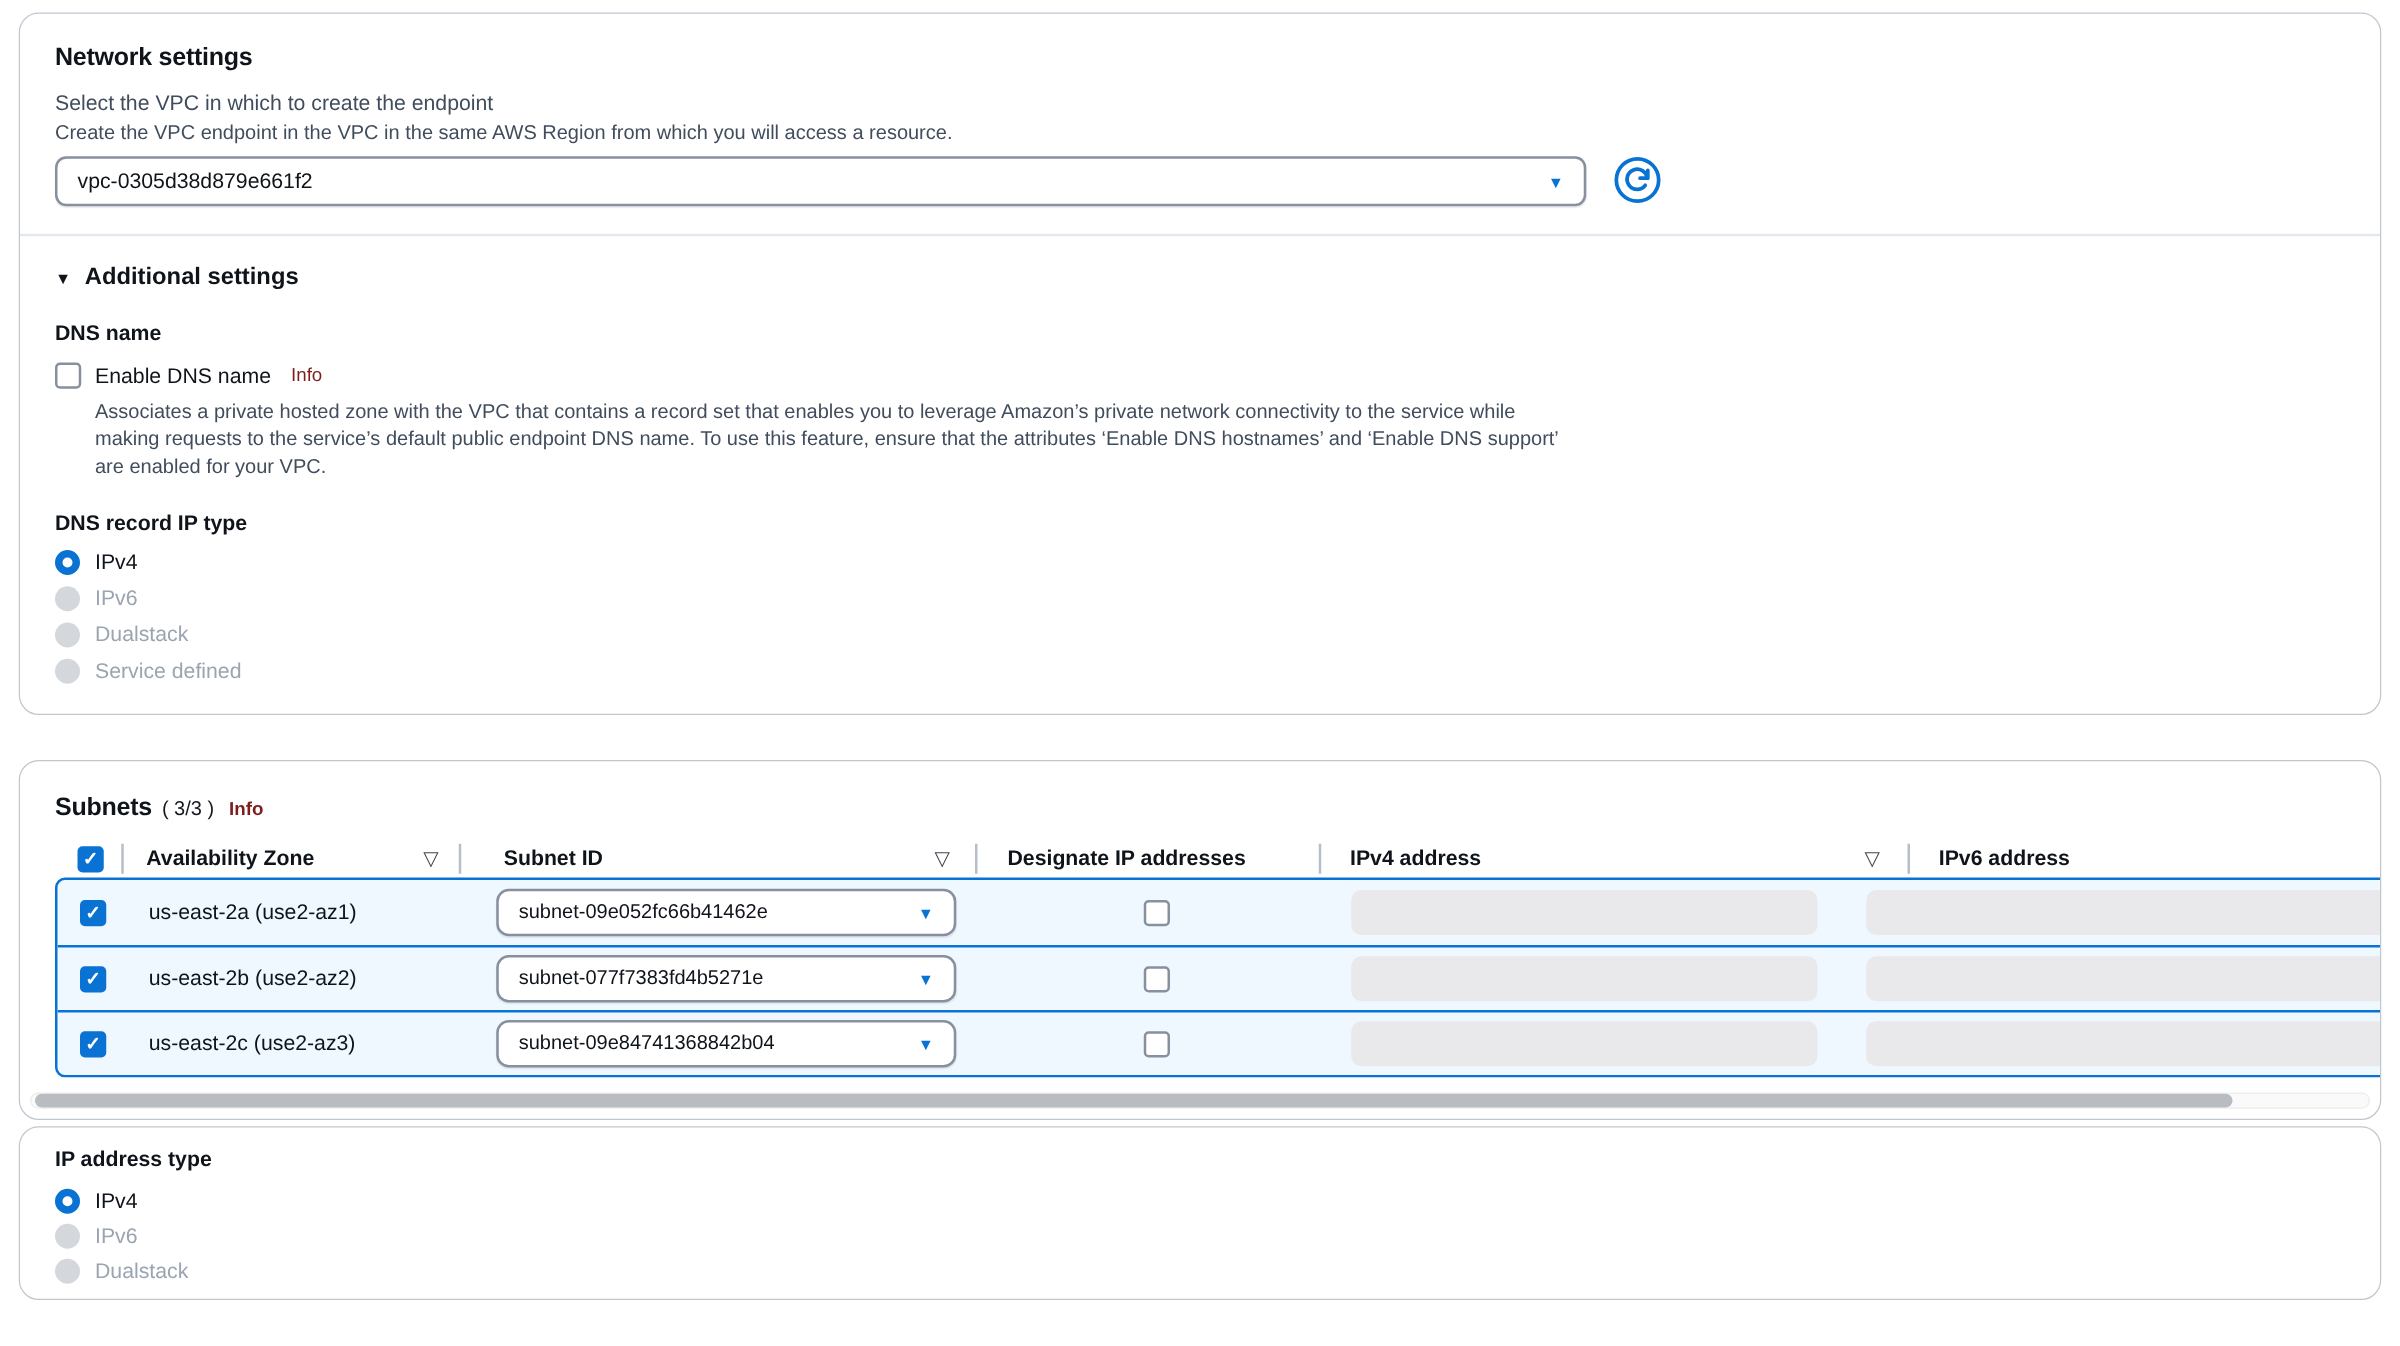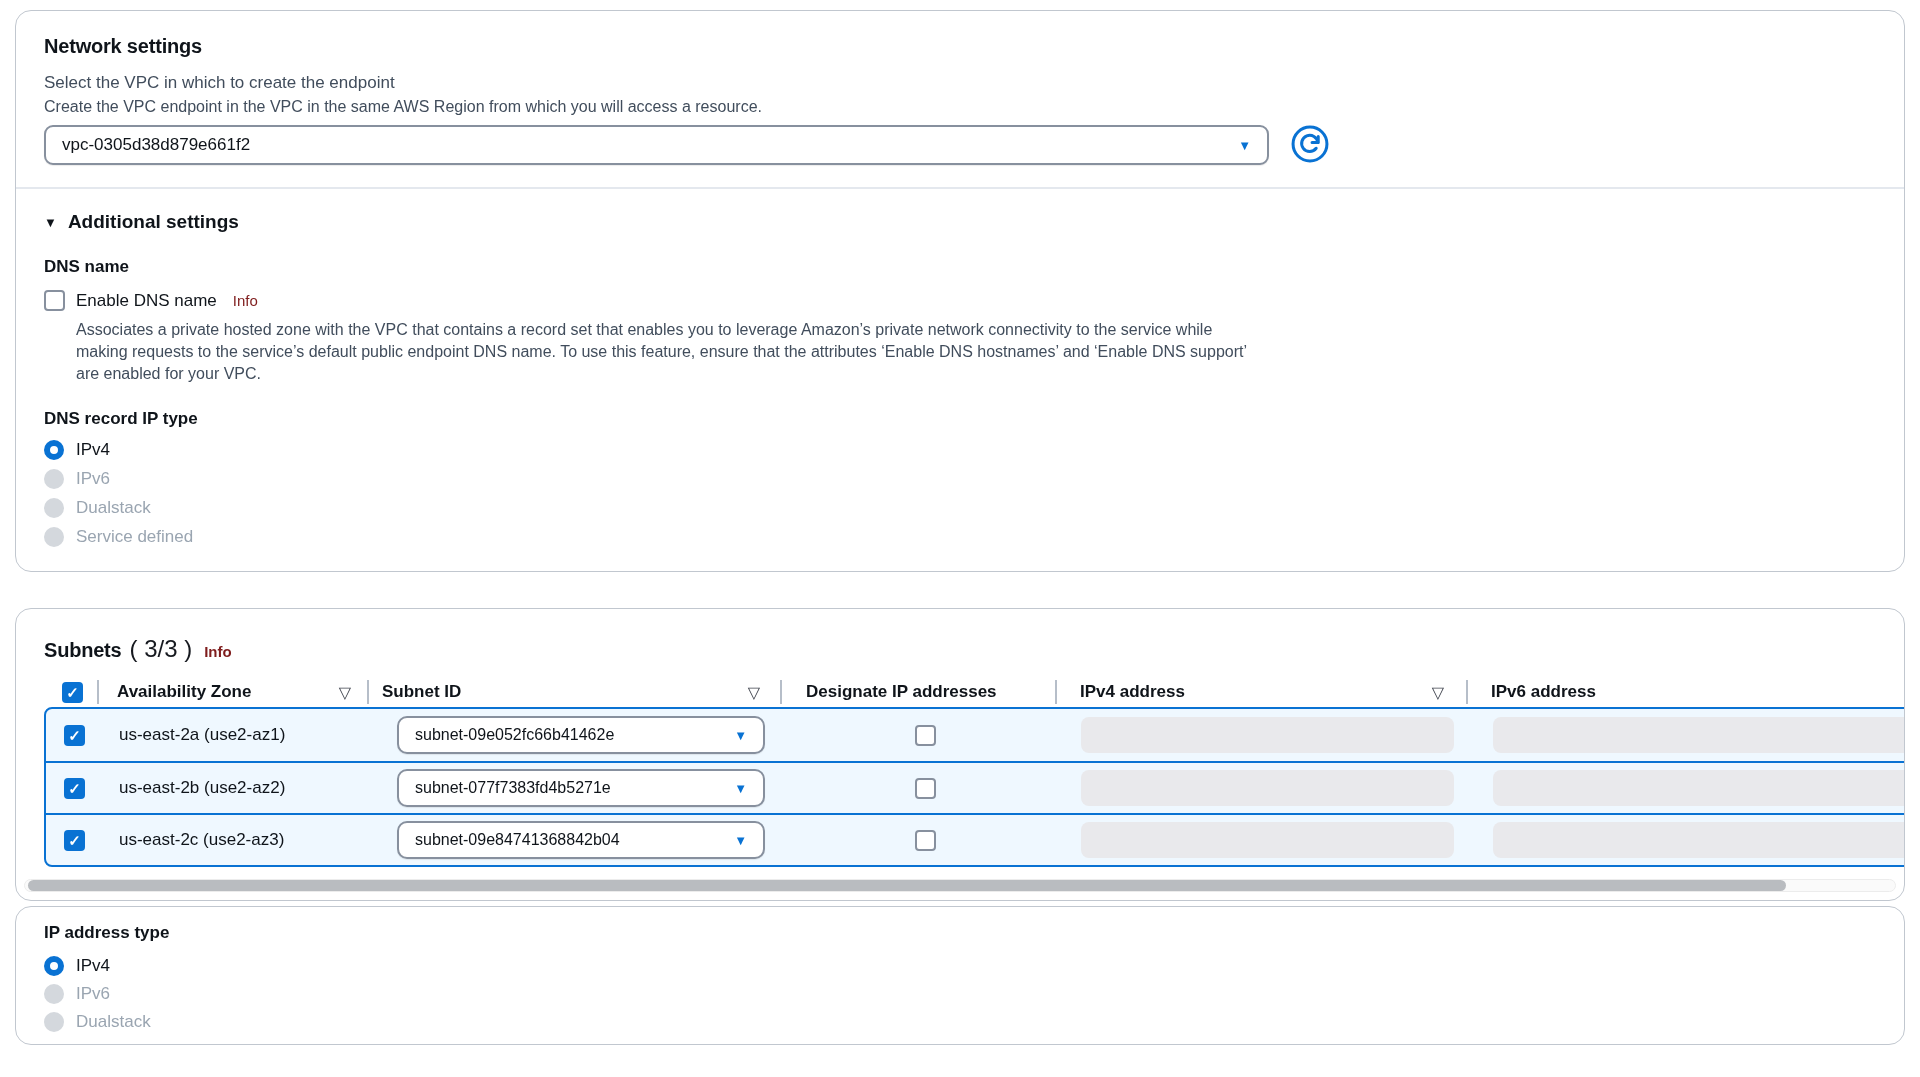--- a/index.html
+++ b/index.html
@@ -56,37 +56,37 @@
   .radio-group { margin-top: 11px; display: flex; flex-direction: column; gap: 9px; justify-content: space-between; }
   .radio-row { display: flex; align-items: center; gap: 12px; }
   .radio { width: 20px; height: 20px; border-radius: 50%; flex: none; }
   .radio.selected { border: 6px solid #0972d3; background: #fff; }
   .radio.disabled { background: #d4d8dd; }
   .radio-label { font-size: 17px; }
   .radio-row.is-disabled .radio-label { color: #9aa5b1; }
 
   
   .subnets-heading { display: flex; align-items: baseline; }
-  .subnets-heading .count { font-size: 24px; font-weight: 400; color: #16191f; margin-left: 8px; }
+  .subnets-heading .count { font-size: 16px; font-weight: 400; color: #16191f; margin-left: 8px; }
   .subnets-heading .info-link { margin-left: 12px; font-size: 15px; font-weight: 700; }
 
   .table-clip { margin-right: -29px; overflow: hidden; }
   .table-inner { width: 2050px; }
 
   .thead { display: flex; align-items: center; height: 30px; margin-top: 14px; }
   .th { position: relative; display: flex; align-items: center; height: 100%; }
   .th .th-label { font-size: 17px; font-weight: 700; }
   .th .sort-icon { margin-left: auto; font-size: 16px; color: #424650; cursor: pointer; }
   .th::after { content: ""; position: absolute; right: 0; top: 3px; height: 24px; width: 2px; background: #b6bec9; }
   .th:last-child::after { display: none; }
   .th-check { width: 55px; padding-left: 18px; }
   .th-az { width: 270px; padding-left: 18px; padding-right: 18px; }
-  .th-subnet { width: 413px; padding-left: 13px; padding-right: 22px; text-align: center; }
+  .th-subnet { width: 413px; padding-left: 34px; padding-right: 22px; text-align: center; }
   .th-designate { width: 275px; padding-left: 24px; }
-  .th-ipv4 { width: 411px; padding-left: 23px; padding-right: 24px; }
+  .th-ipv4 { width: 471px; padding-left: 23px; padding-right: 24px; }
   .th-ipv6 { flex: 1; padding-left: 23px; }
 
   .rows-block { border: 2px solid #0972d3; border-radius: 8px; background: #eff8ff; overflow: hidden; }
   .tr { display: flex; align-items: center; height: 52px; }
   .tr + .tr { border-top: 2px solid #0972d3; }
   .td { display: flex; align-items: center; height: 100%; }
   .td-check { width: 55px; padding-left: 18px; }
   .td-az { width: 270px; padding-left: 18px; font-size: 17px; }
   .td-subnet { width: 413px; padding-left: 26px; }
   .subnet-select { width: 368px; height: 38px; font-size: 16px; border-radius: 10px; }

